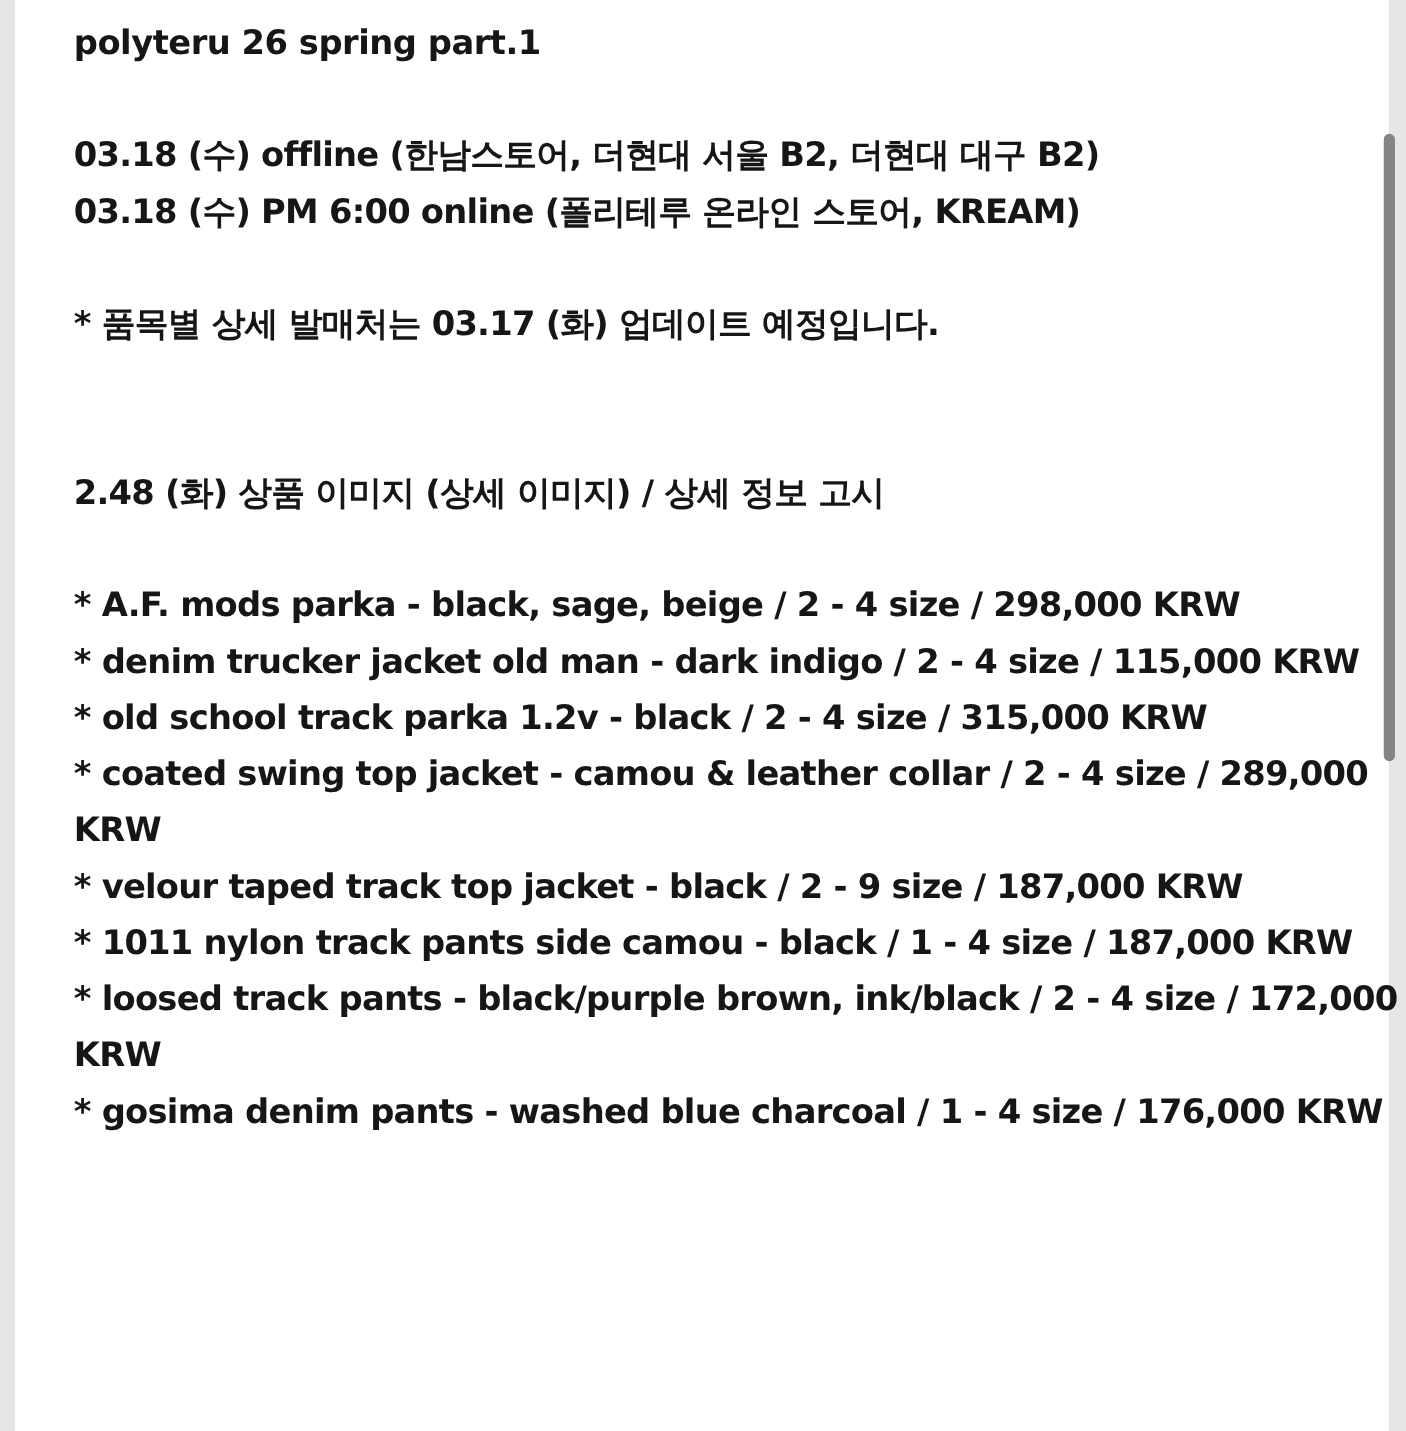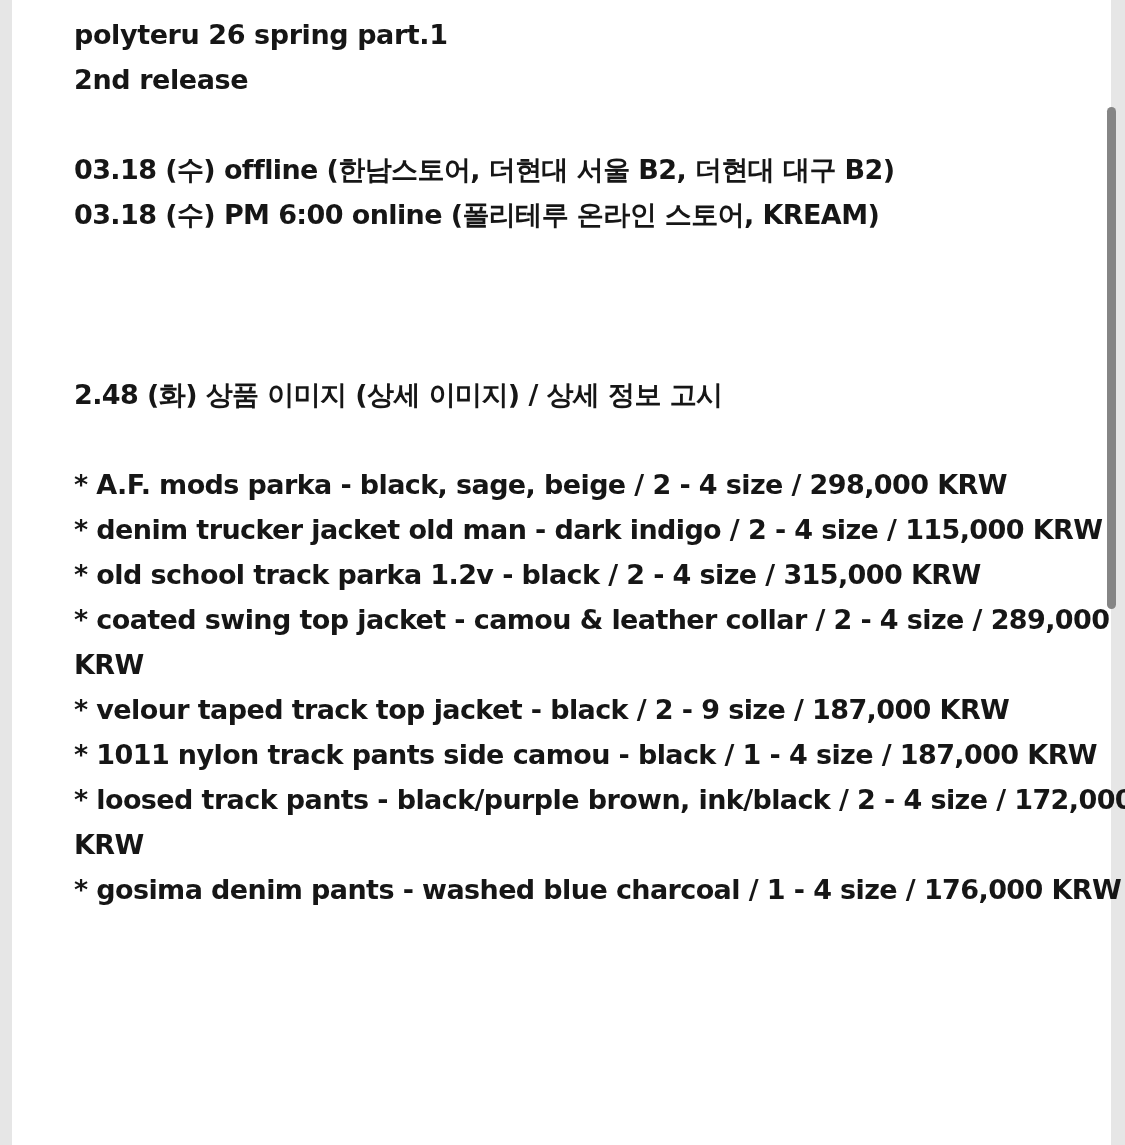--- a/index.html
+++ b/index.html
@@ -29,21 +29,21 @@
     }
     .scroll-thumb {
       position: absolute;
       left: 1107px; top: 107px;
       width: 9px; height: 502px;
       background: #858585;
       border-radius: 5px;
     }
     .content {
       position: absolute;
-      left: 74px;
+      left: 59px;
       top: 12px;
       width: 1010px;
     }
     .line {
       font-size: 27px;
       line-height: 45px;
       height: 45px;
       white-space: nowrap;
       letter-spacing: -0.6px;
       font-weight: bold;
@@ -56,27 +56,27 @@
   </style>
 </head>
 <body>
 
 <div class="left-strip"></div>
 <div class="right-strip"></div>
 <div class="scroll-thumb"></div>
 
 <div class="content">
   <div class="line bold">polyteru 26 spring part.1</div>
-  <div class="line bold">2nd release</div>
   <div class="gap"></div>
 
   <div class="line">03.18 (수) offline (한남스토어, 더현대 서울 B2, 더현대 대구 B2)</div>
   <div class="line">03.18 (수) PM 6:00 online (폴리테루 온라인 스토어, KREAM)</div>
   <div class="gap"></div>
 
+  <div class="line">* 품목별 상세 발매처는 03.17 (화) 업데이트 예정입니다.</div>
   <div class="gap"></div>
 
   <div class="gap"></div>
 
   <div class="line">2.48 (화) 상품 이미지 (상세 이미지) / 상세 정보 고시</div>
   <div class="gap"></div>
 
   <div>
     <div class="line">* A.F. mods parka - black, sage, beige / 2 - 4 size / 298,000 KRW</div>
     <div class="line">* denim trucker jacket old man - dark indigo / 2 - 4 size / 115,000 KRW</div>

